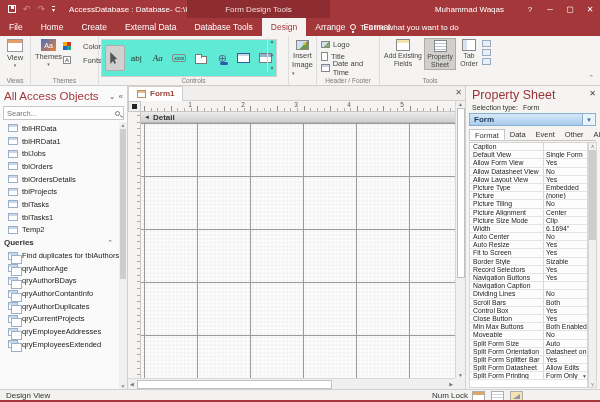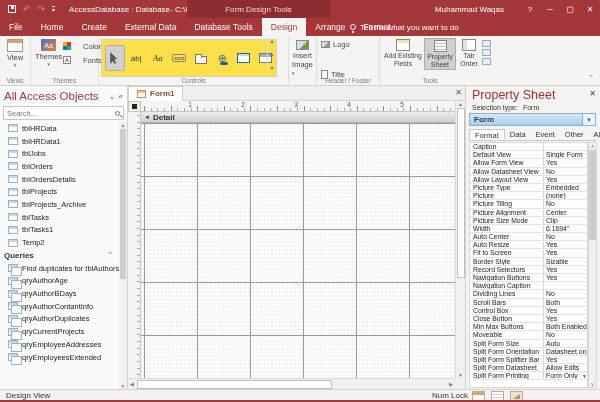--- a/index.html
+++ b/index.html
@@ -32,37 +32,37 @@
   #ribbon{left:0;top:36px;width:600px;height:50px;background:#f5f4f2;border-bottom:1px solid #d2d0ce;}
   .rgroup{position:absolute;top:0;height:49px;border-right:1px solid #ddd;}
   .glabel{position:absolute;bottom:1px;width:100%;text-align:center;font-size:6.5px;color:#7a7a7a;}
   .bigbtn{display:flex;flex-direction:column;align-items:center;font-size:7.5px;color:#444;}
   .vform-ico{width:16px;height:13px;border:1px solid #999;background:linear-gradient(#e3a06c 0 3px,#fff 3px);margin-bottom:1px;}
   .dd{font-size:5px;color:#666;}
   .themes-ico{width:15px;height:12px;background:linear-gradient(135deg,#4472c4,#ed7d31);color:#fff;font-size:7px;display:flex;align-items:center;justify-content:center;margin-bottom:1px;}
   .smallrow{display:flex;align-items:center;gap:12px;font-size:7.5px;color:#444;height:12px;}
   .colors-ico{width:8px;height:8px;background:conic-gradient(#c33 0 25%,#2a7 0 50%,#26c 0 75%,#fa0 0);}
   .fonts-ico{width:8px;height:8px;border:1px solid #888;font-size:6px;display:flex;align-items:center;justify-content:center;color:#333;background:#fff;}
-  #controls-gallery{position:absolute;left:2px;top:3px;width:176px;height:38px;background:#fde047;border:1px solid #d2d0ce;display:flex;align-items:center;padding-left:2px;}
+  #controls-gallery{position:absolute;left:2px;top:3px;width:176px;height:38px;background:#5eead4;border:1px solid #d2d0ce;display:flex;align-items:center;padding-left:2px;}
   .cicon{width:20px;height:26px;display:flex;align-items:center;justify-content:center;border-radius:2px;margin:0 1px;color:#333;}
   .cicon.sel{background:#d2d0ce;border:1px solid #aeacaa;}
   .ci-pointer{width:9px;height:12px;background:#555;clip-path:polygon(0 0,0 100%,30% 74%,48% 100%,64% 92%,46% 62%,78% 58%);}
   .ci-text{font-size:8px;}
   .ci-label{font-size:9px;font-style:italic;font-family:"Liberation Serif",serif;}
   .ci-button{font-size:5px;border:1px solid #888;border-radius:2px;padding:0 1px;line-height:6px;}
   .ci-tab{width:12px;height:8px;border:1px solid #777;position:relative;margin-top:3px;background:#fff;}
   .ci-tab::before{content:'';position:absolute;top:-3px;left:-1px;width:5px;height:3px;border:1px solid #777;border-bottom:none;background:#fff;}
   .ci-globe{font-size:11px;color:#4a6a8a;position:relative;line-height:10px;}
   .ci-globe::after{content:'';position:absolute;left:2px;bottom:-2px;width:8px;height:3px;background:#2a5ca8;border-radius:2px;}
   .ci-browser{width:13px;height:10px;border:1px solid #2a5ca8;background:linear-gradient(#ccd6e4 0 2px,#fff 2px);}
   .ci-nav{width:13px;height:10px;border:1px solid #777;background:linear-gradient(#9ab0c8 0 3px,#fff 3px);}
   .gal-scroll{position:absolute;right:1px;top:1px;width:9px;height:35px;border-left:1px solid #ddd;display:flex;flex-direction:column;align-items:center;justify-content:space-between;font-size:5px;color:#666;padding:1px 0;}
   .img-ico{width:13px;height:10px;border:1px solid #888;background:linear-gradient(135deg,#cfe0f0 55%,#6a9a4a 55%);position:relative;margin-bottom:1px;}
   .img-ico::after{content:'';position:absolute;right:2px;top:1px;width:3px;height:3px;border-radius:50%;background:#f0c030;}
-  .hf-row{display:flex;align-items:center;gap:3px;font-size:7.5px;color:#444;height:12px;padding-left:4px;margin-top:18px;}
+  .hf-row{display:flex;align-items:center;gap:3px;font-size:7.5px;color:#444;height:12px;padding-left:4px;}
   .logo-ico{width:9px;height:7px;border:1px solid #888;background:linear-gradient(135deg,#cfe0f0 55%,#8aa96a 55%);}
   .title-ico{width:7px;height:9px;border:1px solid #888;background:#fff;}
   .dt-ico{width:9px;height:8px;border:1px solid #888;background:linear-gradient(#c5d4e6 0 2px,#fff 2px);}
   .toolbtn{position:absolute;top:2px;display:flex;flex-direction:column;align-items:center;font-size:6.8px;color:#444;text-align:center;line-height:7.5px;padding:1px 2px;}
   .toolbtn.hl{background:#d2d0ce;border:1px solid #aeacaa;}
   .ico-fields{width:14px;height:12px;border:1px solid #888;background:linear-gradient(#f5e4b0 0 3px,#fff 3px);margin-bottom:1px;}
   .ico-psheet{width:13px;height:12px;border:1px solid #888;background:repeating-linear-gradient(#fff 0 2px,#b8c4d4 2px 3px);margin-bottom:1px;}
   .ico-tab{width:14px;height:12px;border:1px solid #888;background:linear-gradient(90deg,#d8e2ee 0 4px,#fff 4px);margin-bottom:1px;}
   .mini-stack{position:absolute;display:flex;flex-direction:column;gap:2px;top:4px;}
   .mini-ico{width:9px;height:7px;border:1px solid #98a8c0;background:#e8eef6;}
@@ -346,24 +346,20 @@
       <div class="nav-item">
         <span class="nav-ico tbl"></span>
         <span class="nav-label">tblOrdersDetails</span>
       </div>
       <div class="nav-item">
         <span class="nav-ico tbl"></span>
         <span class="nav-label">tblProjects</span>
       </div>
       <div class="nav-item">
         <span class="nav-ico tbl"></span>
-        <span class="nav-label">tblProjects_Archive</span>
-      </div>
-      <div class="nav-item">
-        <span class="nav-ico tbl"></span>
         <span class="nav-label">tblTasks</span>
       </div>
       <div class="nav-item">
         <span class="nav-ico tbl"></span>
         <span class="nav-label">tblTasks1</span>
       </div>
       <div class="nav-item">
         <span class="nav-ico tbl"></span>
         <span class="nav-label">Temp2</span>
       </div>

